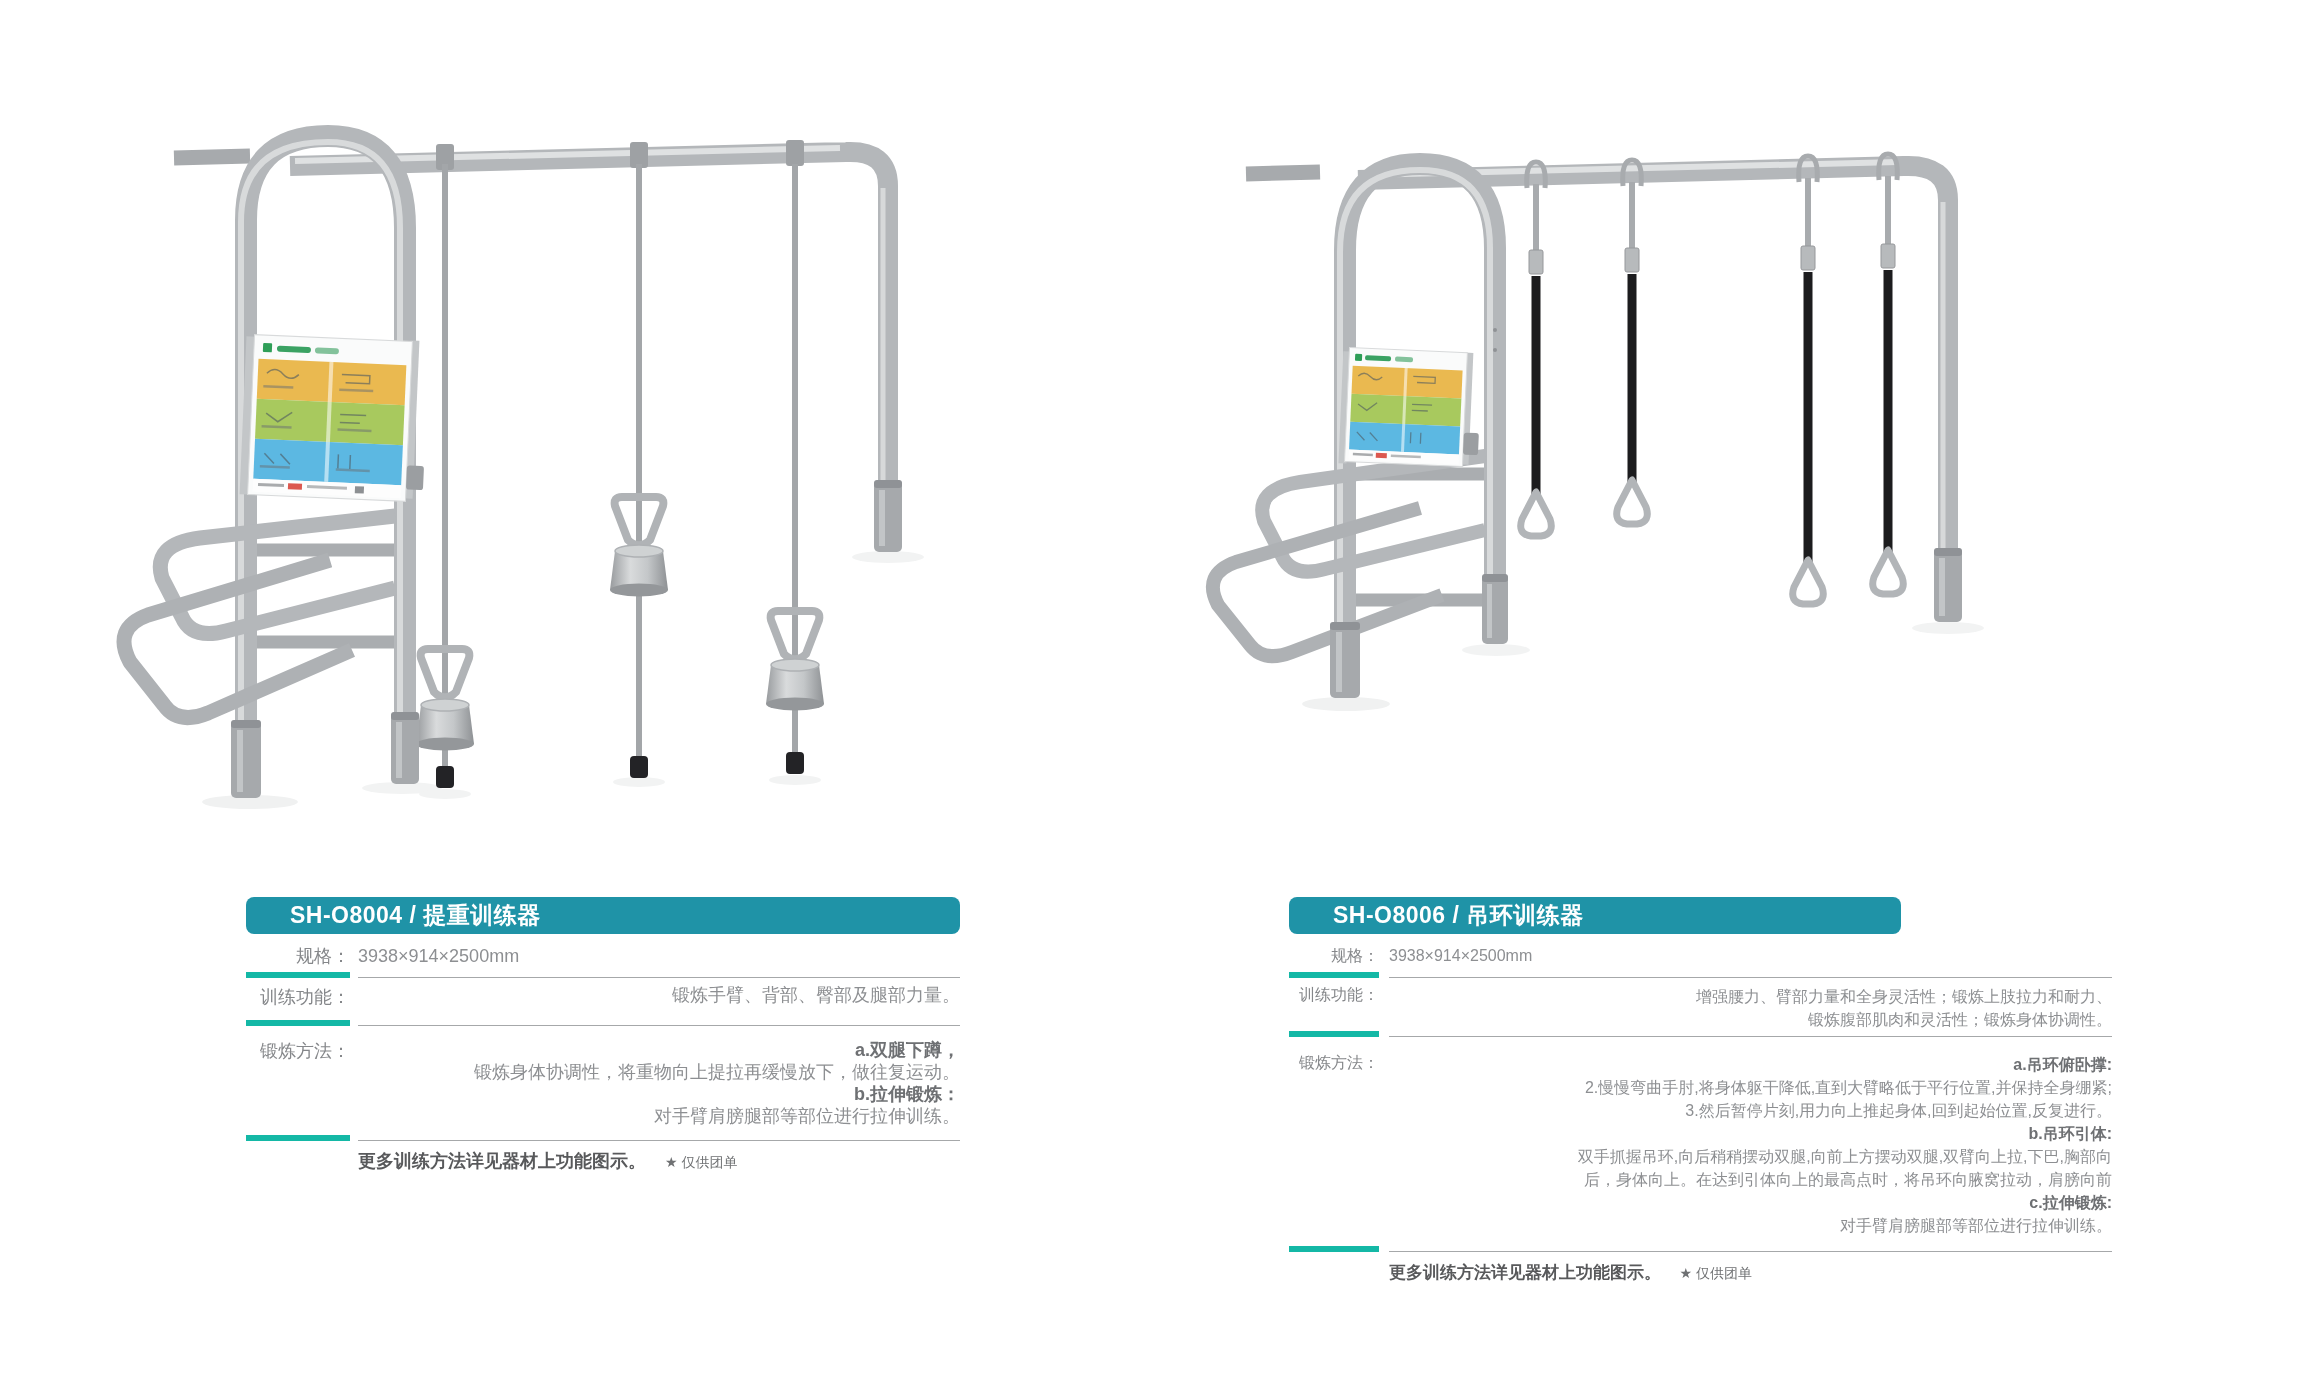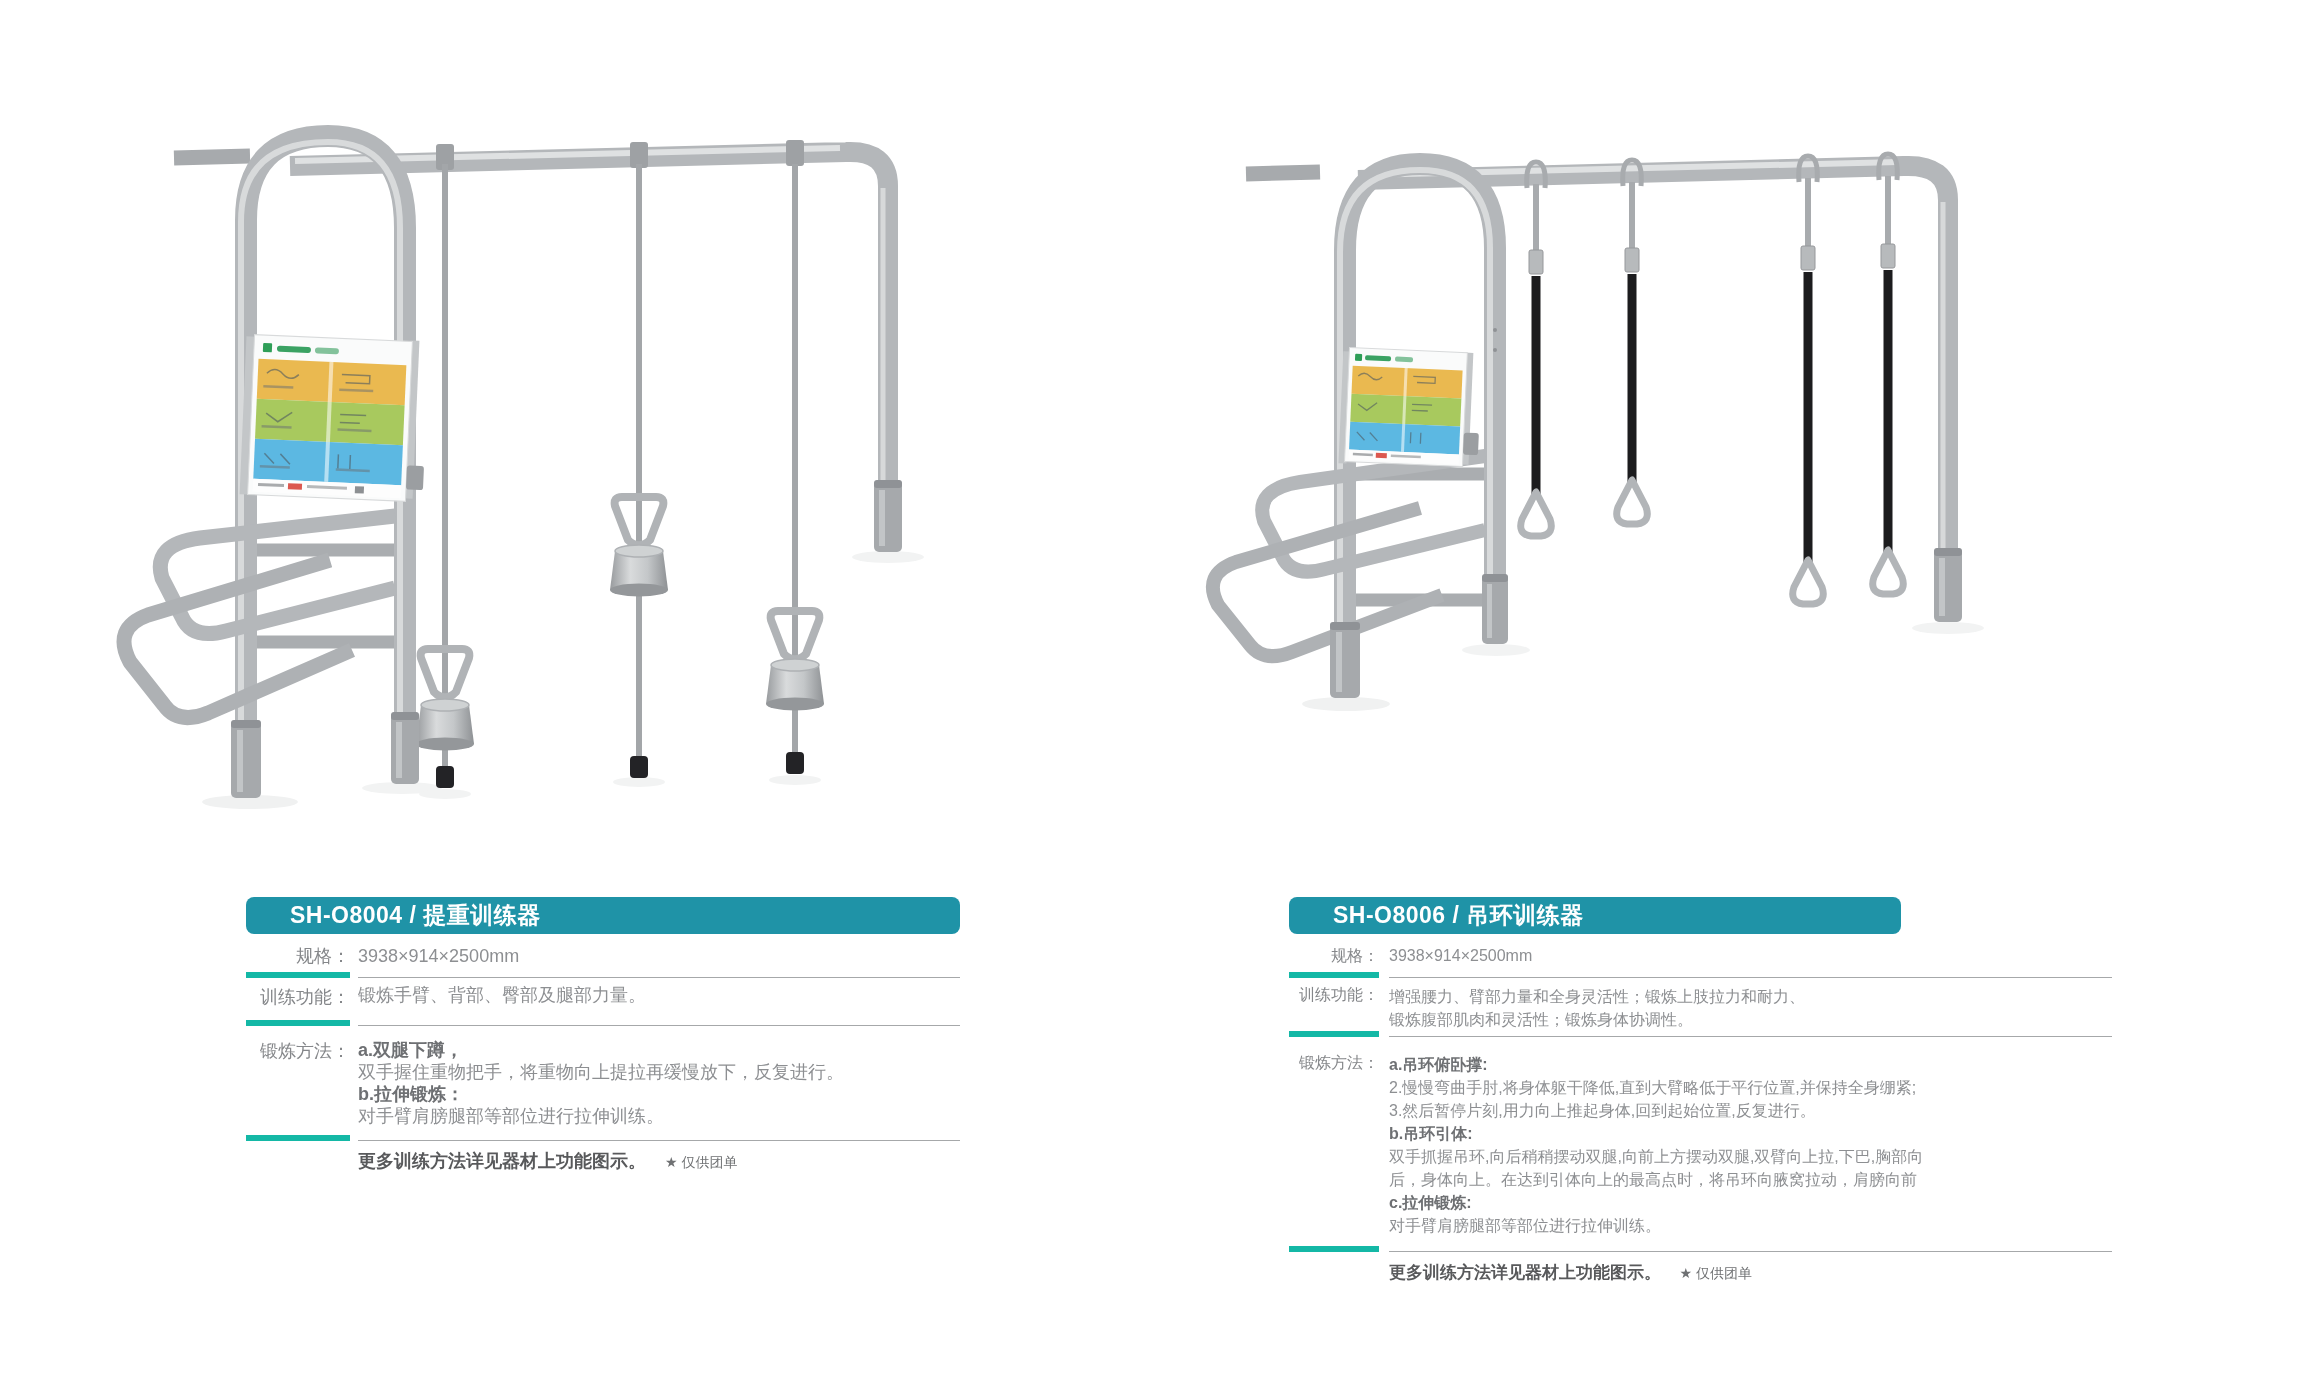--- a/index.html
+++ b/index.html
@@ -39,21 +39,21 @@
   #card-right .func-row .lbl, #card-right .func-row .val { padding-bottom:5px; }
   #card-right .func-row .m-line { line-height:23px; }
 
   #card-left  .method-row { margin-top:13px; }
   #card-left  .method-row .lbl, #card-left .method-row .val { padding-bottom:13px; }
   #card-left  .method-row .m-line { line-height:22px; }
   #card-right .method-row { margin-top:16px; }
   #card-right .method-row .lbl, #card-right .method-row .val { padding-bottom:14px; }
   #card-right .method-row .m-line { line-height:23px; }
 
-  .m-line { color:#8d8f92; }
+  .m-line { color:#8d8f92;text-align:right; }
   .m-line.emph { color:#6e7073; font-weight:700; }
 
   .footer-row { }
   #card-left  .footer-row { margin-top:8px; }
   #card-right .footer-row { margin-top:9px; }
   .footer-text { color:#58595b; font-weight:600; }
   #card-left  .footer-text { font-size:18px; }
   #card-right .footer-text { font-size:17px; }
   .footer-note { color:#6f7173; font-size:14px; margin-left:14px; font-weight:400; }
 </style>
@@ -285,21 +285,21 @@
     <div class="row func-row">
       <div class="lbl">训练功能：</div>
       <div class="val">
           <div class="m-line">锻炼手臂、背部、臀部及腿部力量。</div>
         </div>
     </div>
     <div class="row method-row">
       <div class="lbl">锻炼方法：</div>
       <div class="val">
           <div class="m-line emph">a.双腿下蹲，</div>
-          <div class="m-line">双手握住重物把手，将重物向上提拉再缓慢放下，反复进行。</div>
+          <div class="m-line">锻炼身体协调性，将重物向上提拉再缓慢放下，做往复运动。</div>
           <div class="m-line emph">b.拉伸锻炼：</div>
           <div class="m-line">对手臂肩膀腿部等部位进行拉伸训练。</div>
         </div>
     </div>
     <div class="row footer-row no-border">
       <div class="lbl"></div>
       <div class="val">
         <span class="footer-text">更多训练方法详见器材上功能图示。</span>
         <span class="footer-note">★ 仅供团单</span>
       </div>

